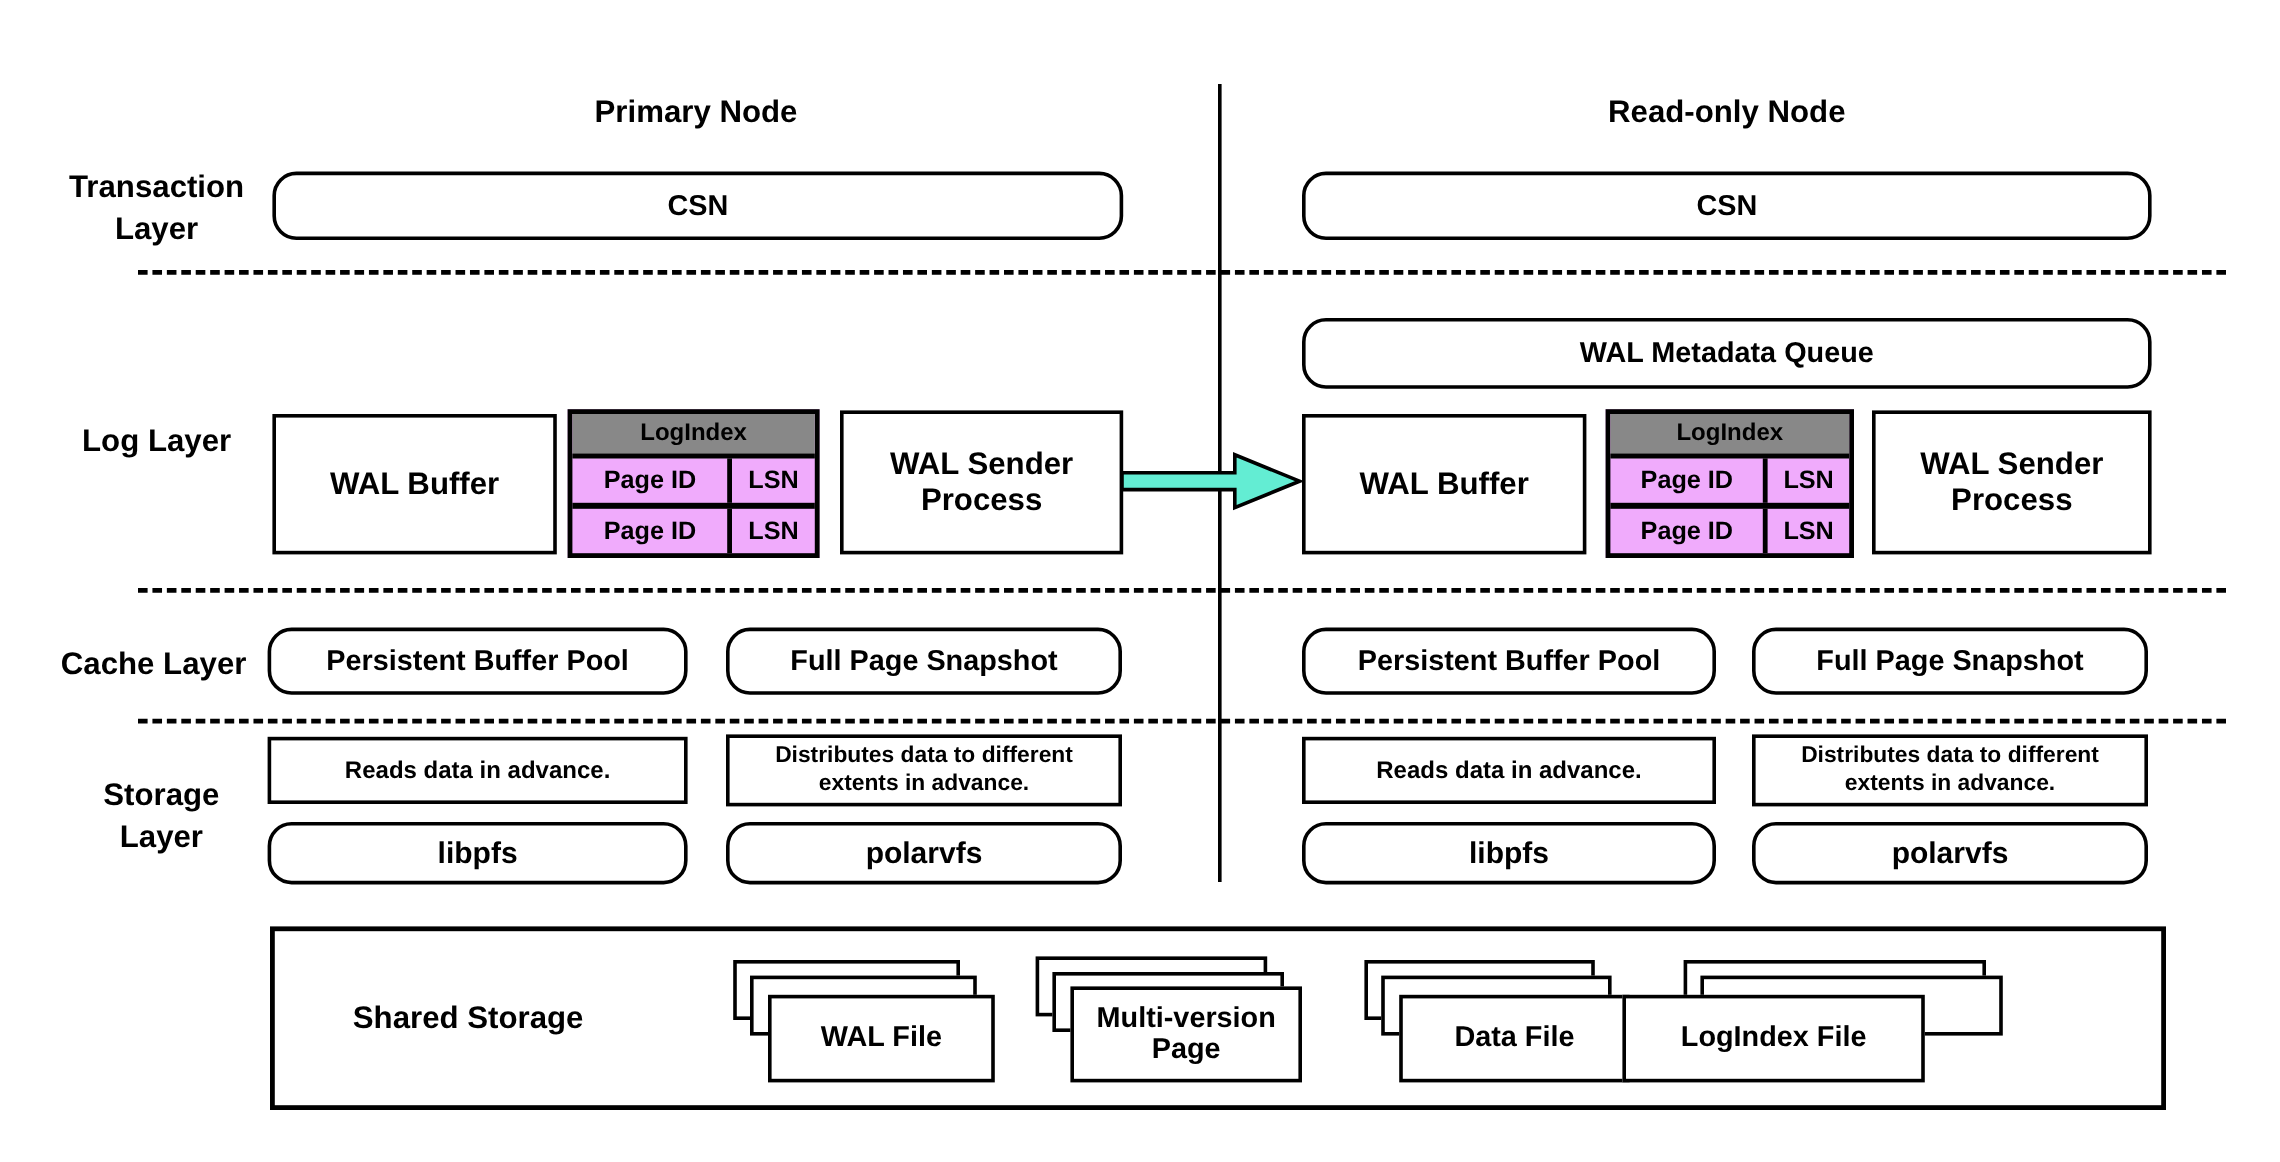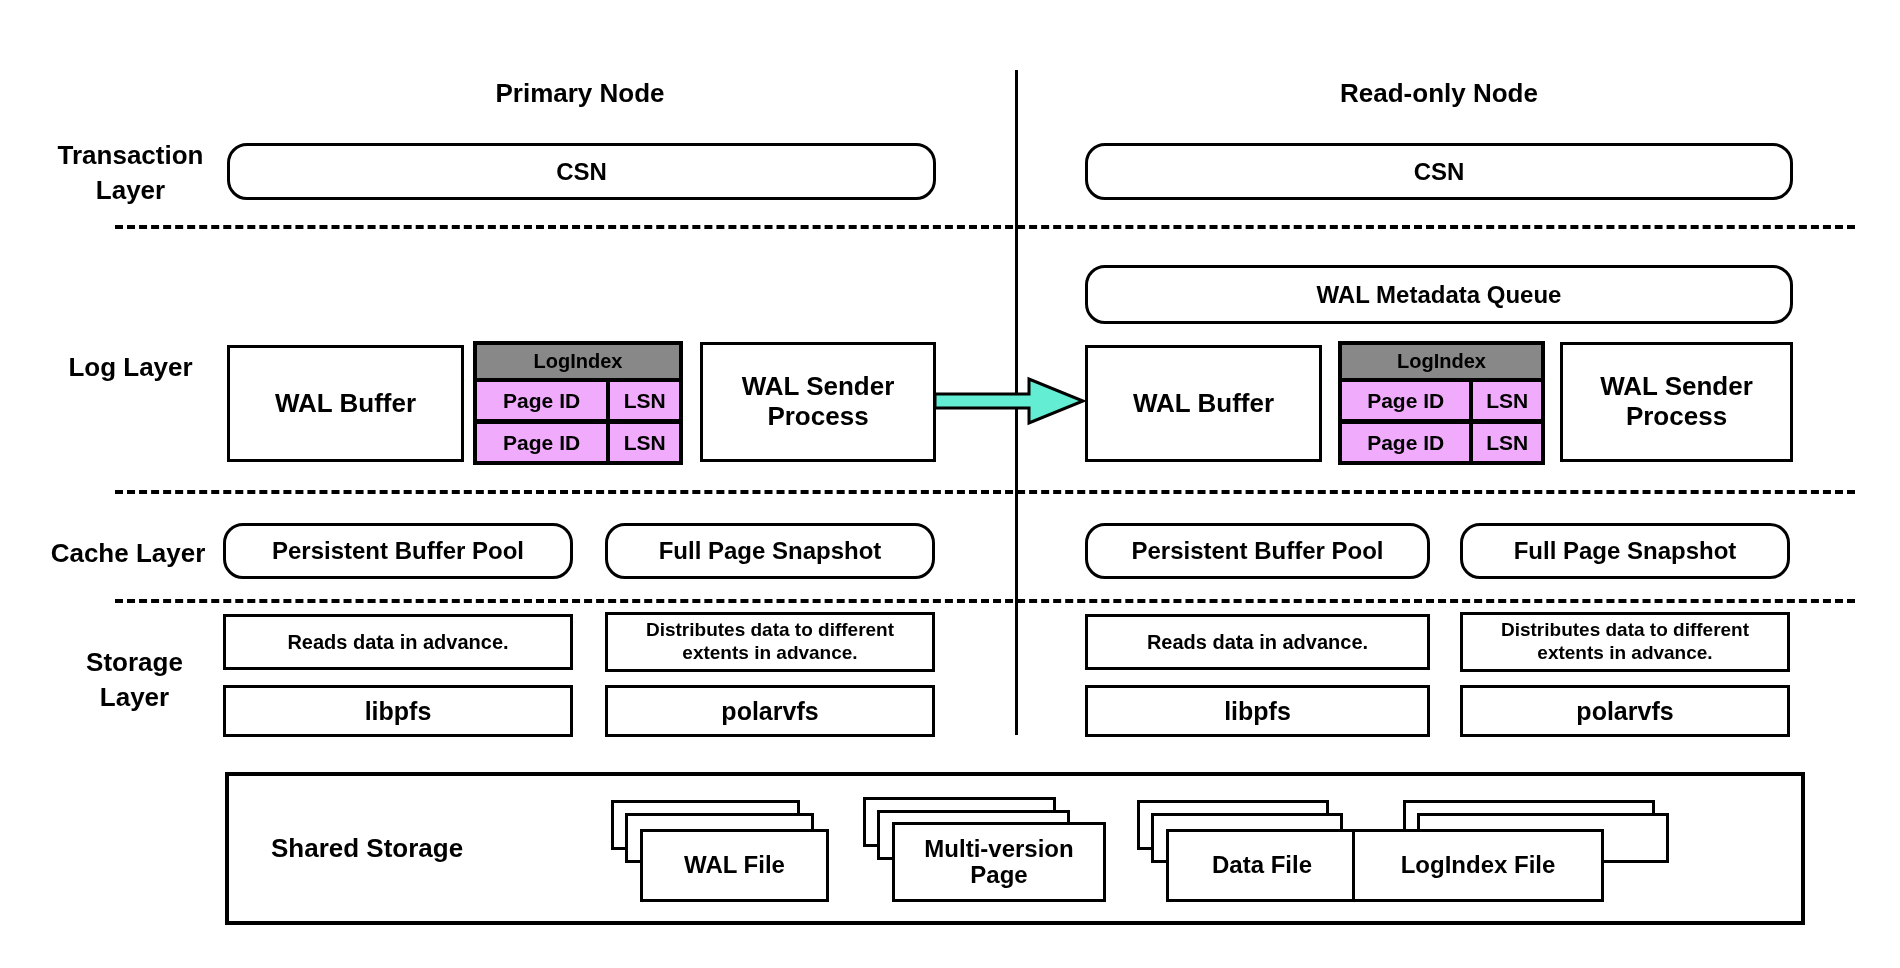--- a/index.html
+++ b/index.html
@@ -53,21 +53,21 @@
   .stack .back,.stack .mid,.stack .front{
     position:absolute;background:#fff;border:3px solid var(--ink);box-sizing:border-box;
   }
   .stack .front{
     display:flex;align-items:center;justify-content:center;text-align:center;
     font-size:24px;line-height:1.1;
   }
   .f20{font-size:20px;}
   .f19{font-size:19px;line-height:1.2;}
   .f24{font-size:24px;border-radius:20px;}
-  .f25{font-size:25px;}
+  .f25{font-size:25px;border-radius:20px;}
   .f26{font-size:26px;}
 </style>
 </head>
 <body>
 
 <div id="stage">
 
   <div class="node-title" style="left:380px;top:78px;width:400px;">Primary Node</div>
   <div class="node-title" style="left:1239px;top:78px;width:400px;">Read-only Node</div>
 
@@ -171,35 +171,35 @@
       <span>Distributes data to different extents in advance.</span>
     </div>
   <div class="box f25" style="left:1085px;top:685px;width:345px;height:52px;">
       <span>libpfs</span>
     </div>
   <div class="box f25" style="left:1460px;top:685px;width:330px;height:52px;">
       <span>polarvfs</span>
     </div>
 
   <div class="box" style="left:225px;top:772px;width:1580px;height:153px;border-width:4px;justify-content:flex-start;">
-    <span class="f26" style="margin-left:42px;">Shared Storage</span>
+    <span class="f26" style="margin-left:65px;">Shared Storage</span>
   </div>
 
   <div class="stack">
     <div class="back" style="left:611px;top:800px;width:189px;height:50px;"></div>
     <div class="mid" style="left:625px;top:813px;width:189px;height:50px;"></div>
     <div class="front" style="left:640px;top:829px;width:189px;height:73px;">
         <span>WAL File</span>
       </div>
   </div>
 
   <div class="stack">
     <div class="back" style="left:863px;top:797px;width:193px;height:50px;"></div>
     <div class="mid" style="left:877px;top:810px;width:193px;height:50px;"></div>
-    <div class="front" style="left:892px;top:822px;width:214px;height:80px;">
+    <div class="front" style="left:892px;top:822px;width:193px;height:80px;">
         <span>Multi-version Page</span>
       </div>
   </div>
 
   <div class="stack">
     <div class="back" style="left:1137px;top:800px;width:192px;height:50px;"></div>
     <div class="mid" style="left:1151px;top:813px;width:192px;height:50px;"></div>
     <div class="front" style="left:1166px;top:829px;width:192px;height:73px;">
         <span>Data File</span>
       </div>

